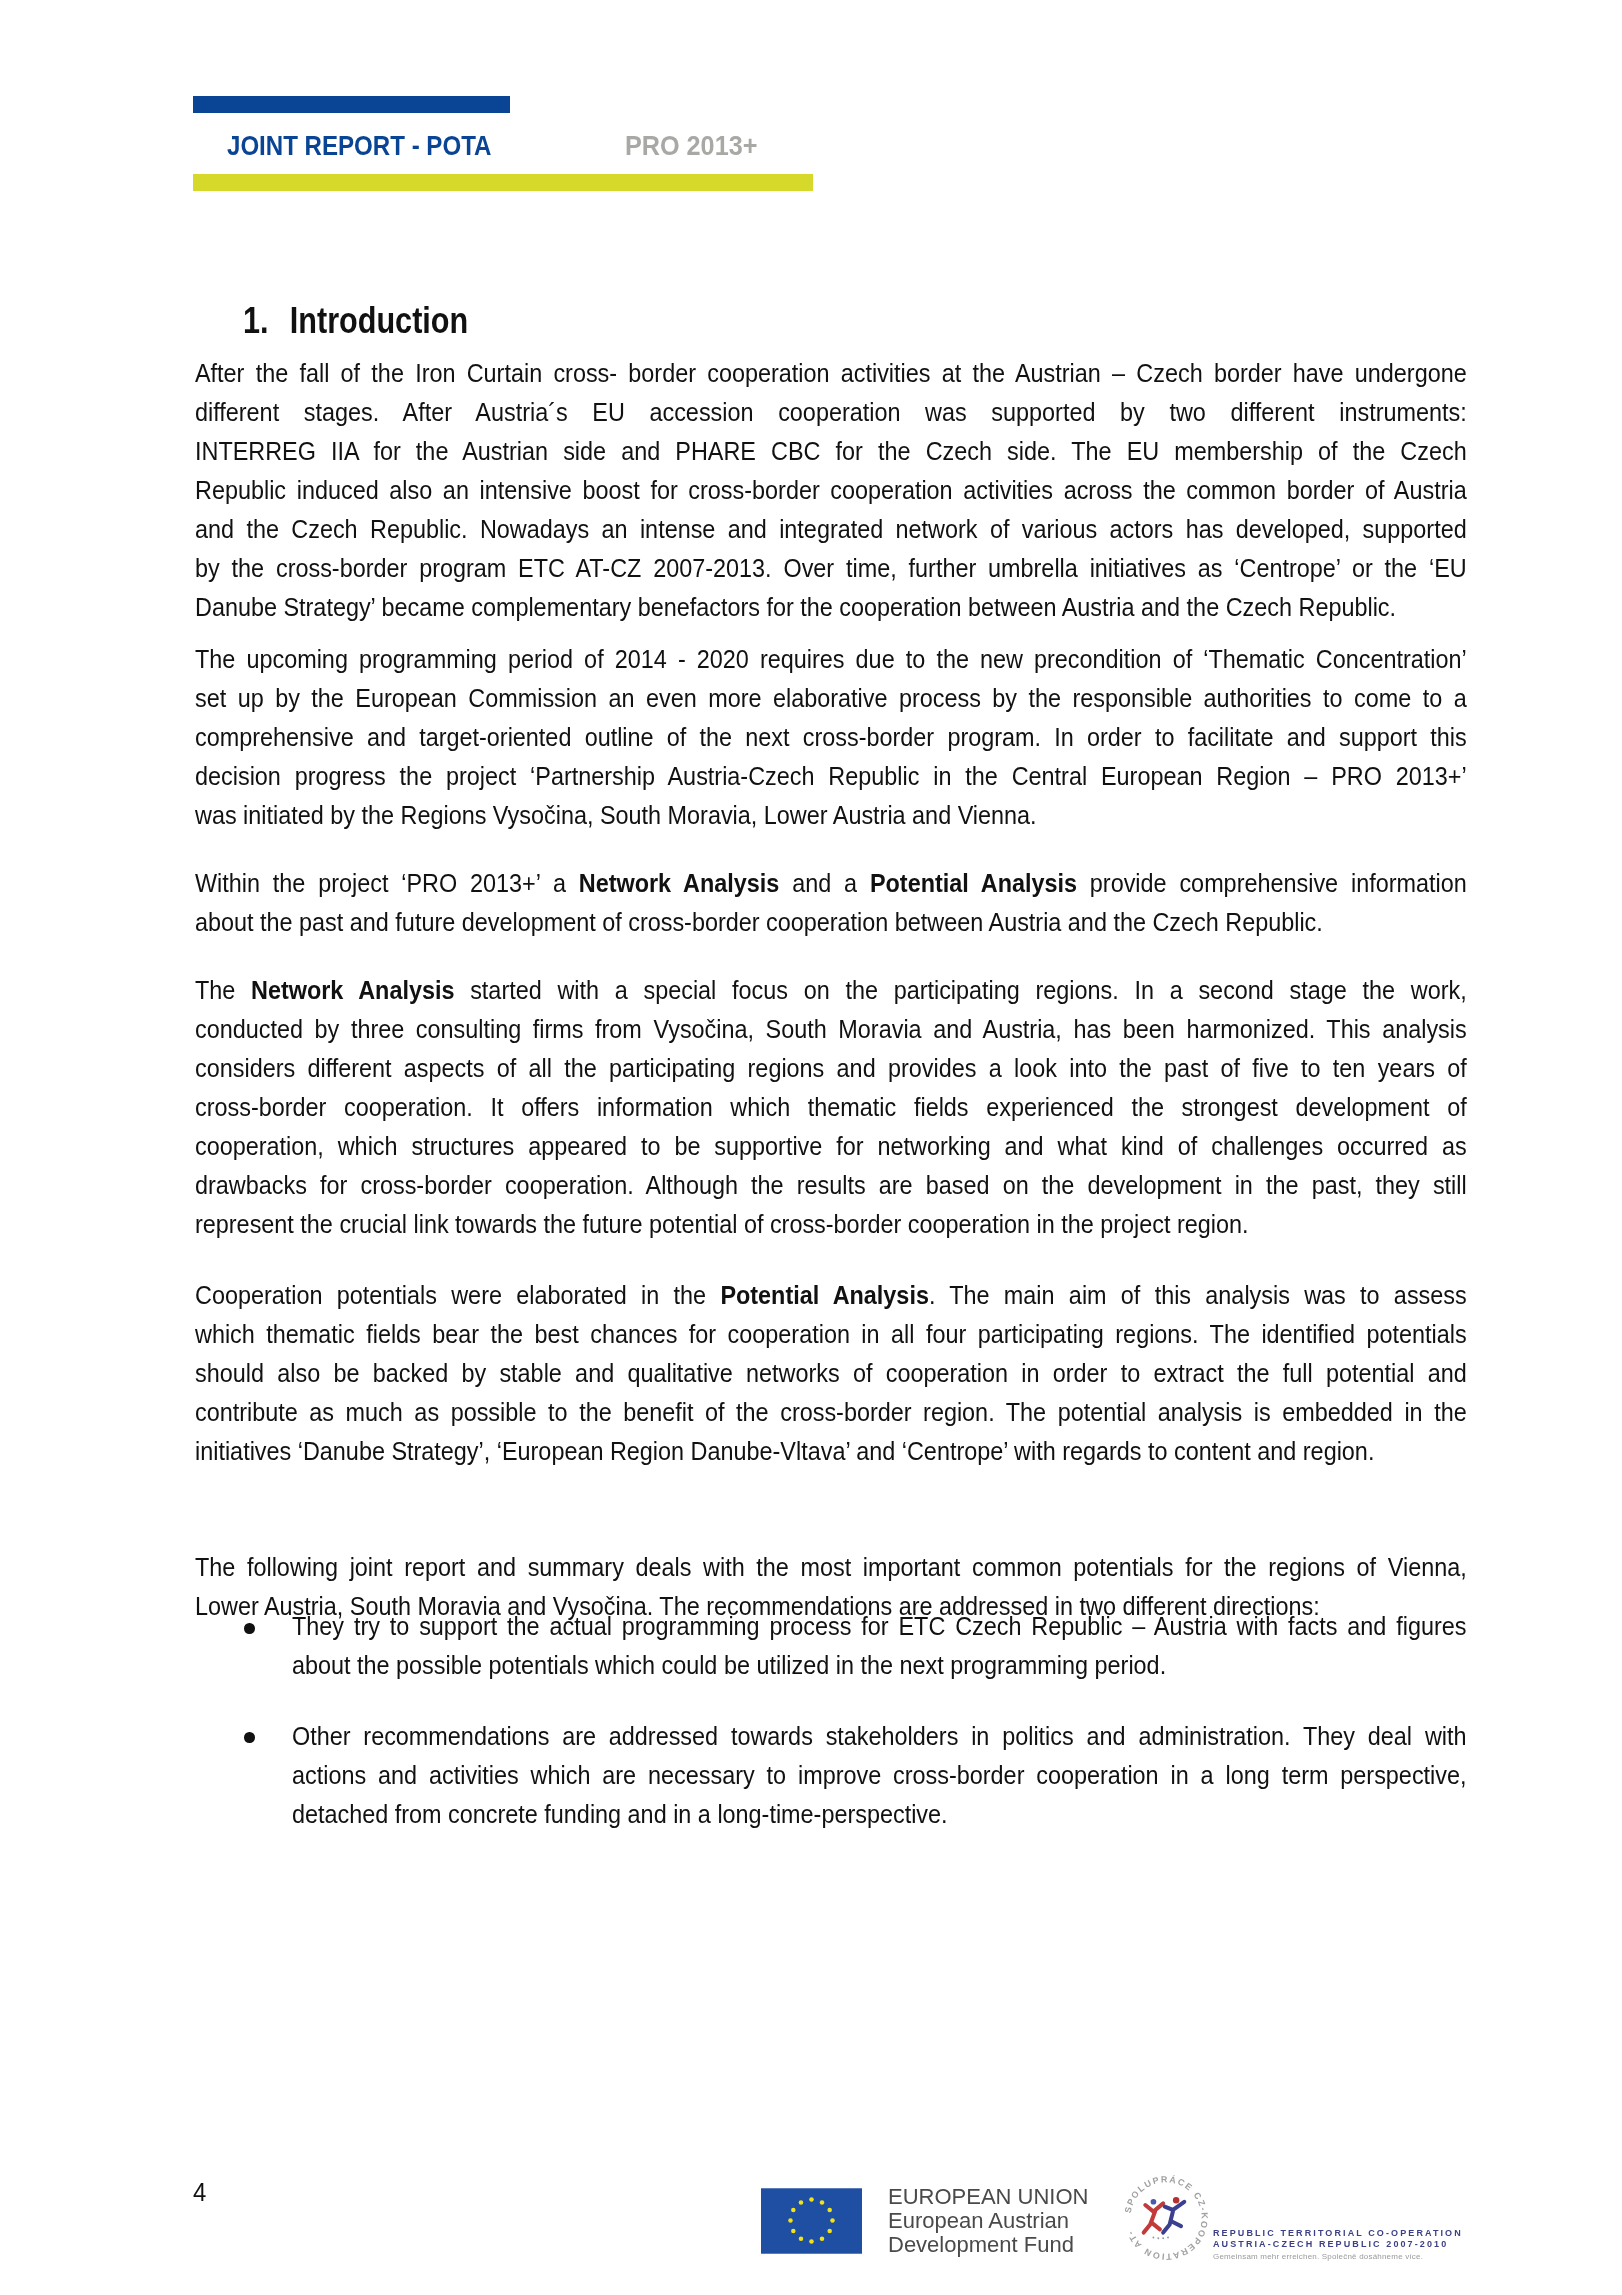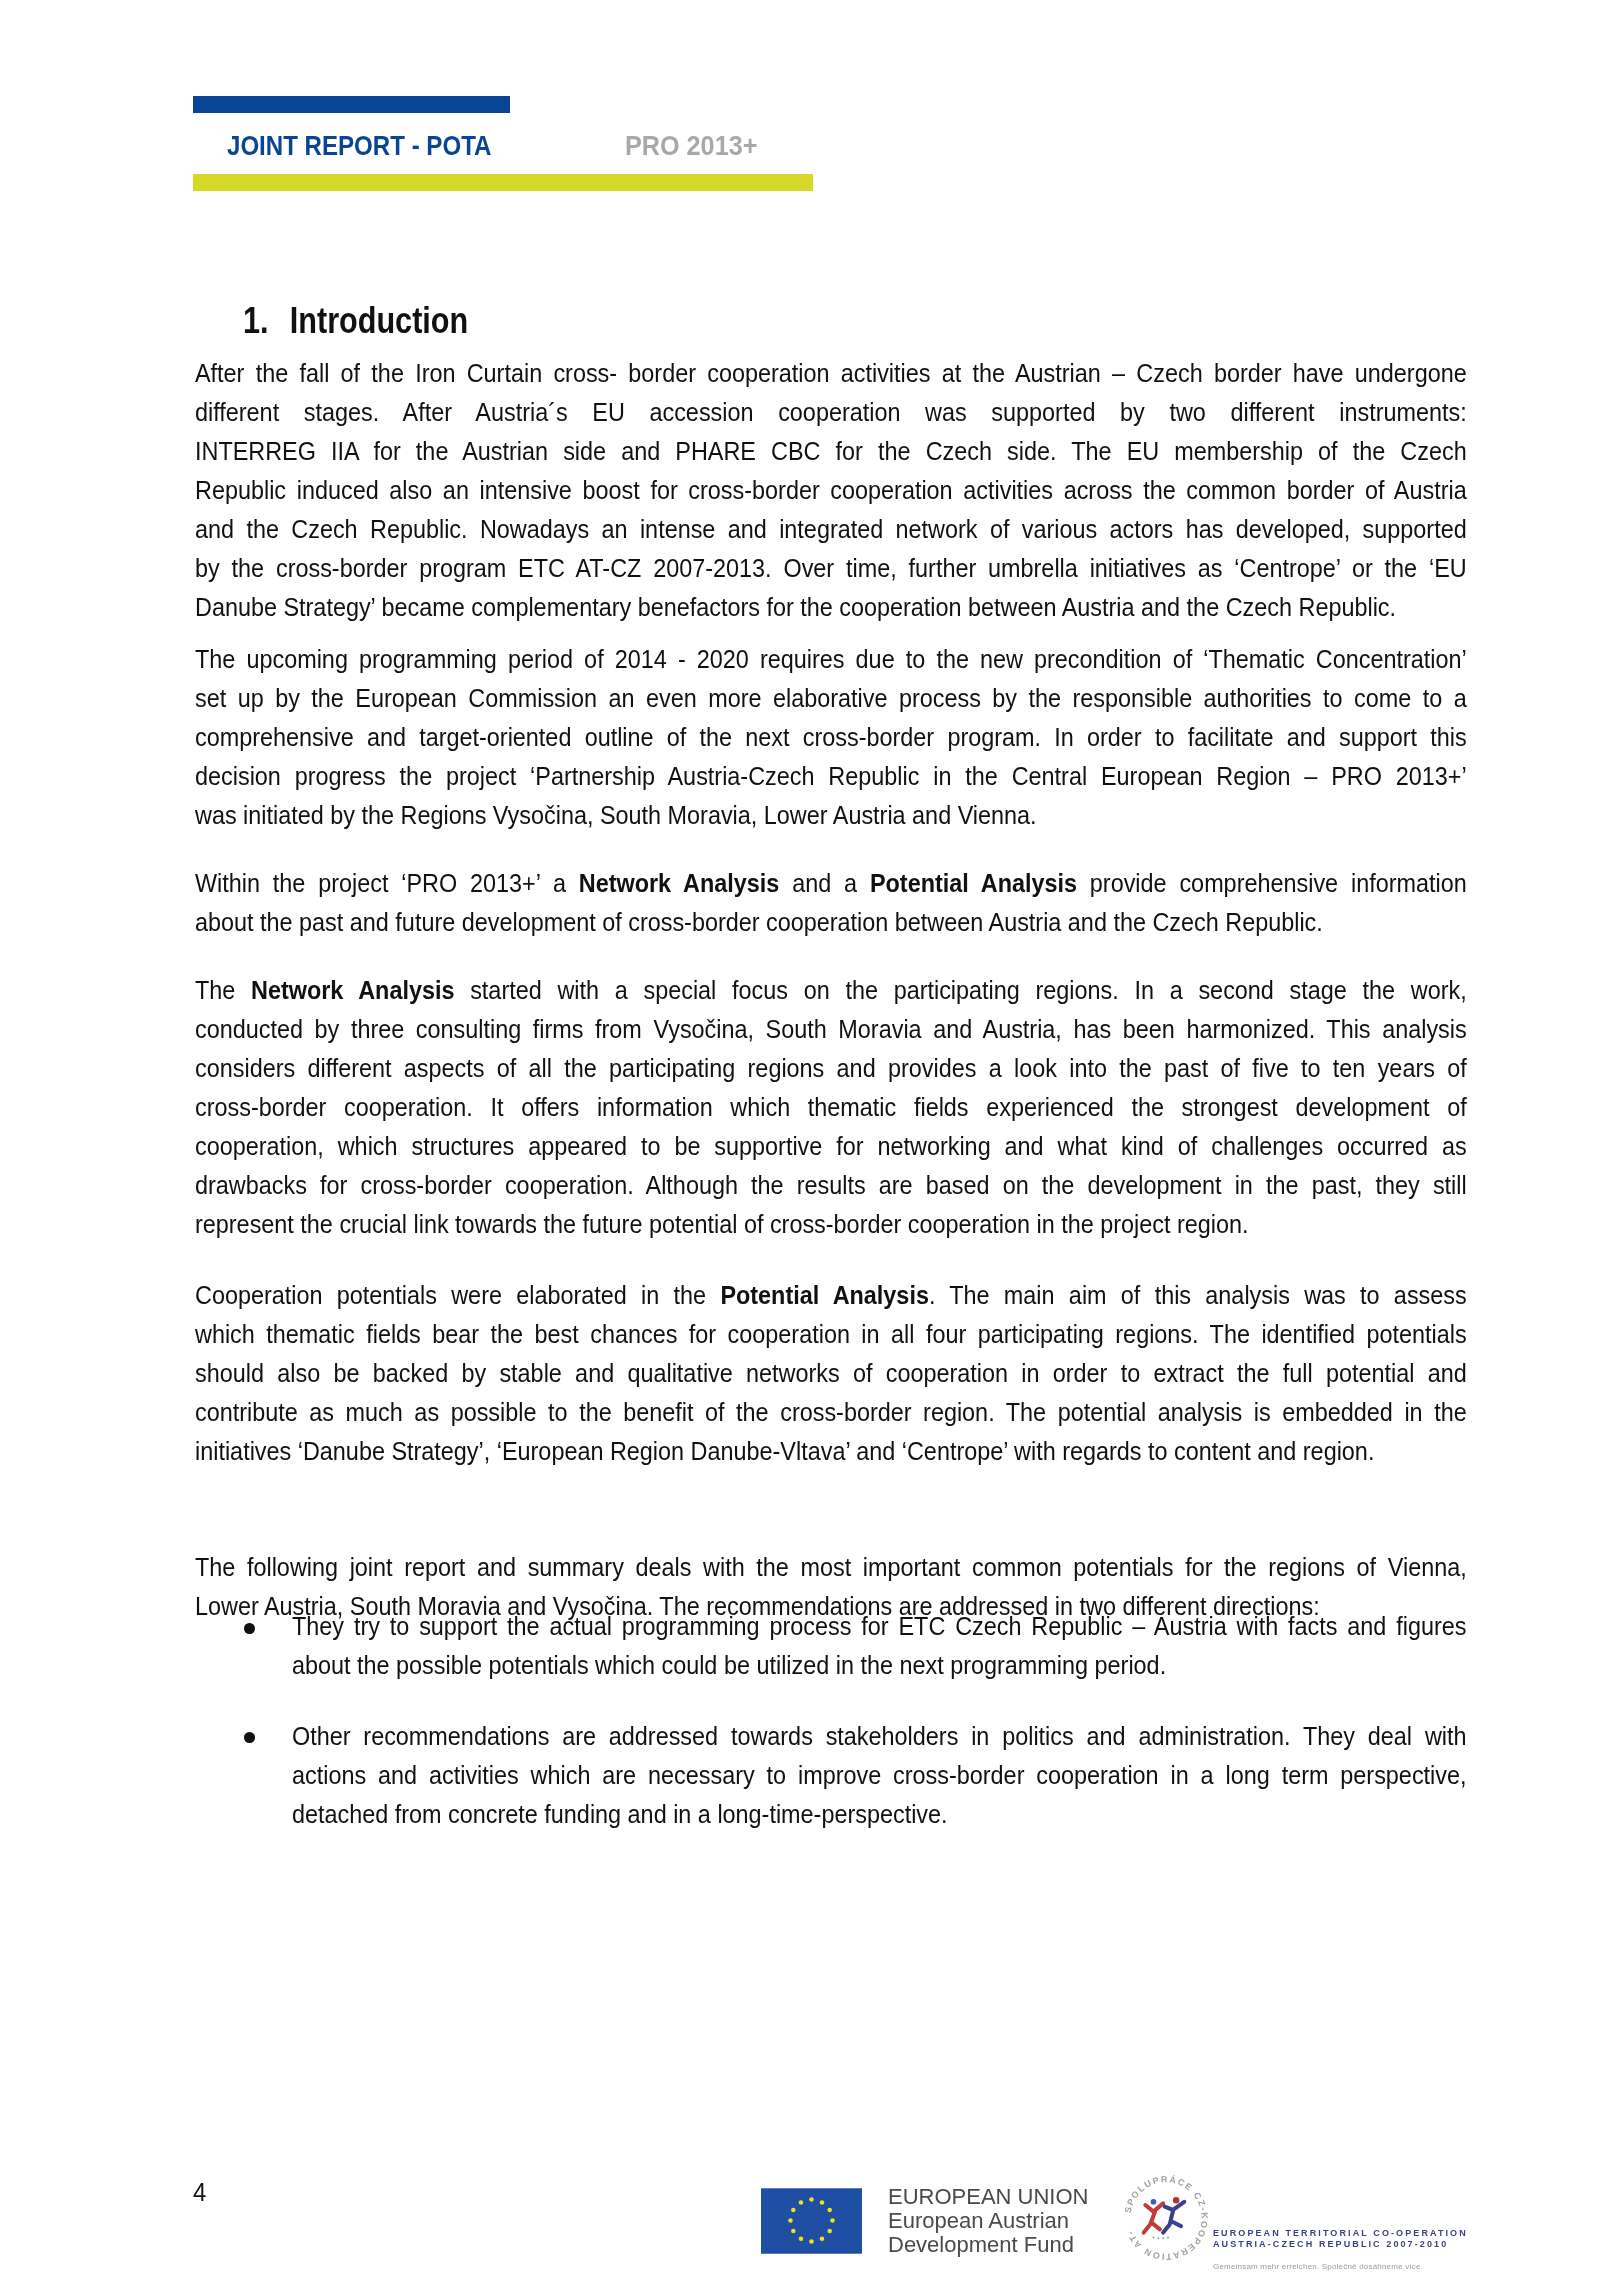--- a/index.html
+++ b/index.html
@@ -19,21 +19,21 @@
   .para.bul .line { width: 1305px; }
   .line.last { text-align: left; text-align-last: left; }
   .line b { font-weight: bold; }
   .dot { width: 10.5px; height: 10.5px; border-radius: 50%; background: #111; }
   .pagenum { left: 193px; top: 2179px; font-family: "Liberation Sans", sans-serif; font-size: 26px; line-height: 26px; color: #111; transform: scaleX(0.92); transform-origin: left top; }
   .eu-flag { left: 761px; top: 2188px; width: 101px; height: 66px; }
   .eu-text { left: 888px; top: 2185px; font-family: "Liberation Sans", sans-serif; font-size: 22px; line-height: 24px; color: #4a4a4a; white-space: nowrap; }
   .etc-logo { left: 1121px; top: 2174px; width: 90px; height: 88px; }
   .etc-text { left: 1213px; top: 2228px; font-family: "Liberation Sans", sans-serif; white-space: nowrap; }
   .etc-text .l1, .etc-text .l2 { font-size: 9px; line-height: 11.4px; font-weight: bold; color: #3b3f86; letter-spacing: 2.1px; }
-  .etc-text .l3 { font-size: 8px; line-height: 11.4px; color: #9a9a9a; letter-spacing: 0.2px; margin-top: 10px; }
+  .etc-text .l3 { font-size: 8px; line-height: 11.4px; color: #9a9a9a; letter-spacing: 0.2px; }
 </style>
 </head>
 <body>
 
 <div class="abs bar-blue"></div>
 <div class="abs hdr-title">JOINT REPORT - POTA</div>
 <div class="abs hdr-project">PRO 2013+</div>
 <div class="abs bar-yellow"></div>
 
 <div class="abs heading">
@@ -144,17 +144,17 @@
     <circle cx="68" cy="32" r="4" fill="#b53131"></circle>
     <g fill="#9a9a9a">
       <circle cx="40" cy="78" r="1.2"></circle>
         <circle cx="46" cy="79" r="1.2"></circle>
         <circle cx="52" cy="79" r="1.2"></circle>
         <circle cx="58" cy="78" r="1.2"></circle>
     </g>
   </svg>
 </div>
 <div class="abs etc-text">
-  <div class="l1">EUROPEAN TERRITORIAL CO-OPERATION</div>
+  <div class="l1">REPUBLIC TERRITORIAL CO-OPERATION</div>
   <div class="l2">AUSTRIA-CZECH REPUBLIC 2007-2010</div>
   <div class="l3">Gemeinsam mehr erreichen. Společně dosáhneme více.</div>
 </div>
 
 
 </body></html>

